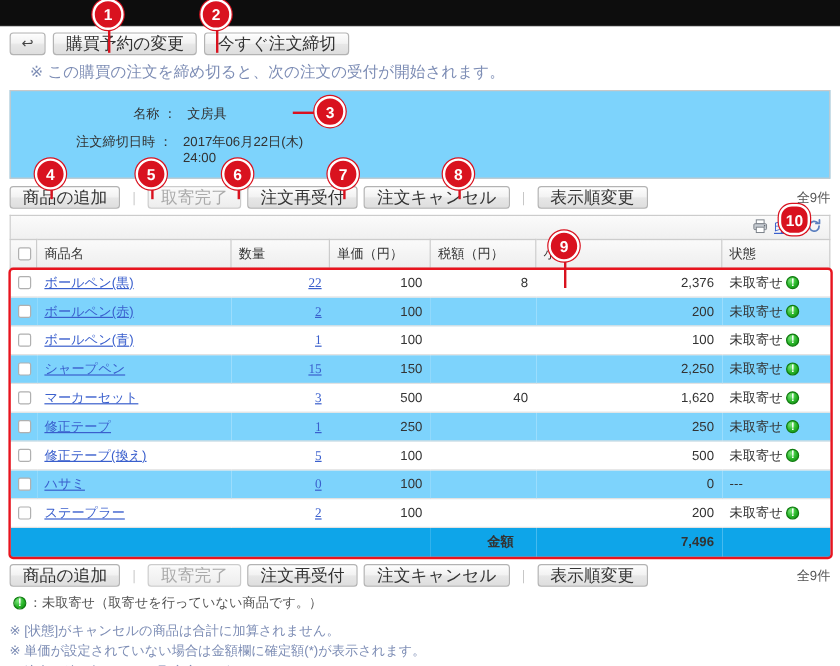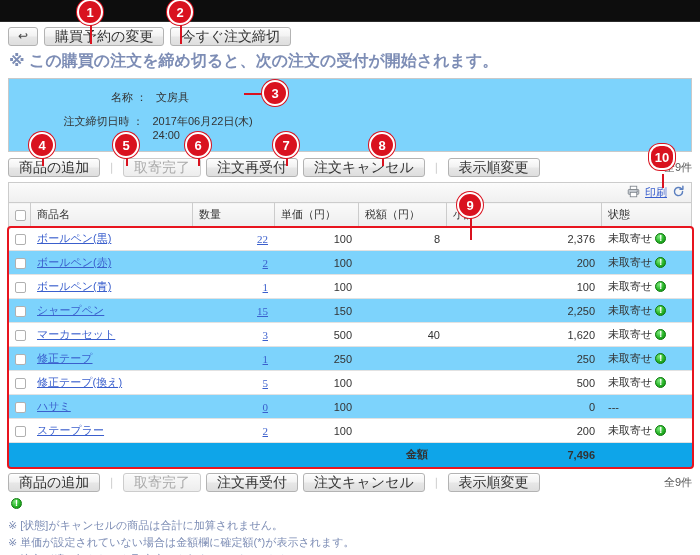--- a/index.html
+++ b/index.html
@@ -37,24 +37,23 @@
     border-radius: 3px;
     cursor: pointer;
     white-space: nowrap;
     box-shadow: 0 1px 0 rgba(255,255,255,.7) inset;
   }
   .btn.back { padding: 2px 9px; font-size: 12px; color: #444; }
   .btn.disabled { color: #aaa; background: linear-gradient(to bottom,#fafafa,#ededed); border-color: #cccccc; }
   .btn-sep { color: #bbb; font-size: 11px; padding: 0 1px; user-select: none; }
 
   .note-line {
-    padding: 2px 8px 6px 9px;
-    font-size: 16px;
+    padding: 2px 8px 6px 25px;
+    font-size: 13px;
     color: #7d8db5;
-    font-weight: bold;
   }
 
   
   .info-panel {
     margin: 0 8px;
     border: 1px solid #c9c9c9;
     background: #7dd3fc;
     height: 74px;
     position: relative;
   }
@@ -357,20 +356,21 @@
     <button class="btn disabled">取寄完了</button>
     <button class="btn">注文再受付</button>
     <button class="btn">注文キャンセル</button>
     <span class="btn-sep">｜</span>
     <button class="btn">表示順変更</button>
     <span class="count-right">全9件</span>
   </div>
 
   <div class="legend-line">
     <span class="status-ico"></span>
+    <span>：未取寄せ（取寄せを行っていない商品です。）</span>
   </div>
 
   <div class="footnotes">
     <div class="footnote">※ [状態]がキャンセルの商品は合計に加算されません。</div>
     <div class="footnote">※ 単価が設定されていない場合は金額欄に確定額(*)が表示されます。</div>
     <div class="footnote">※ 注文が締め切られたら取寄完了を行うことができます。</div>
   </div>
 
   <div class="leader" style="left:90px; top:22px; height:22px;"></div>
   <div class="callout" style="left:77px; top:-1px;">1</div>
@@ -393,15 +393,15 @@
   <div class="leader" style="left:286px; top:152px; height:14px;"></div>
   <div class="callout" style="left:273px; top:132px;">7</div>
 
   <div class="leader" style="left:382px; top:152px; height:14px;"></div>
   <div class="callout" style="left:369px; top:132px;">8</div>
 
   <div class="leader" style="left:470px; top:206px; height:34px;"></div>
   <div class="callout" style="left:457px; top:192px;">9</div>
 
   <div class="leader" style="left:662px; top:174px; height:14px;"></div>
-  <div class="callout" style="left:649px; top:144px;border-radius:11px;">10</div>
+  <div class="callout" style="left:649px; top:170px;border-radius:11px;">10</div>
 
 </div>
 
 </body></html>

